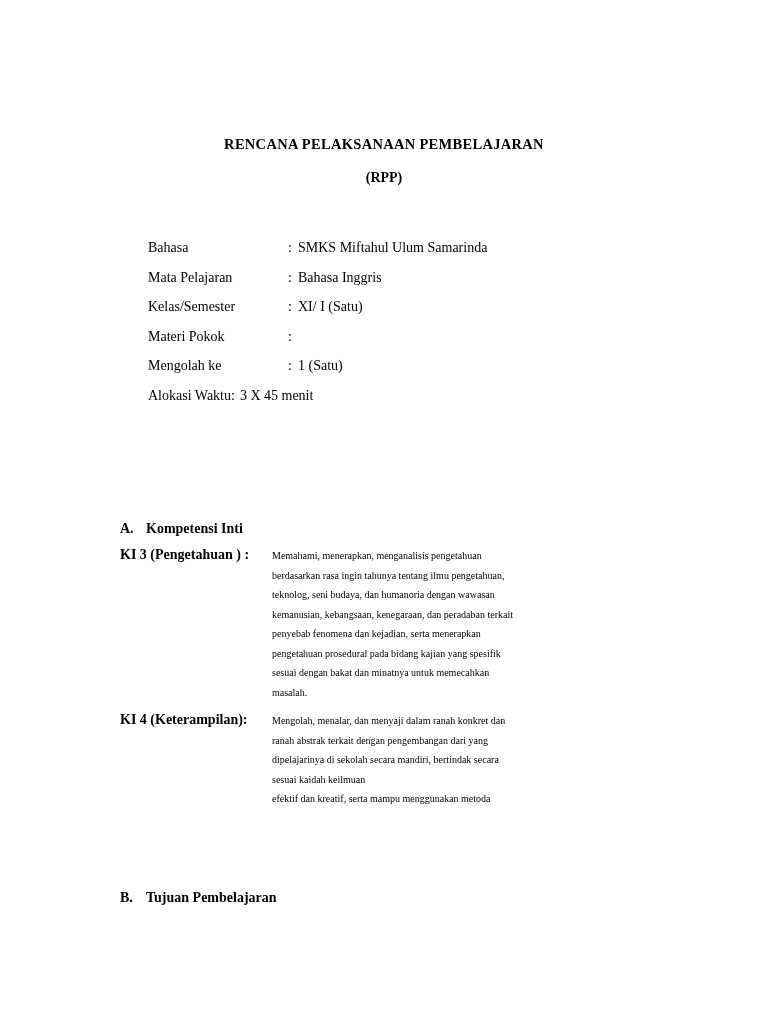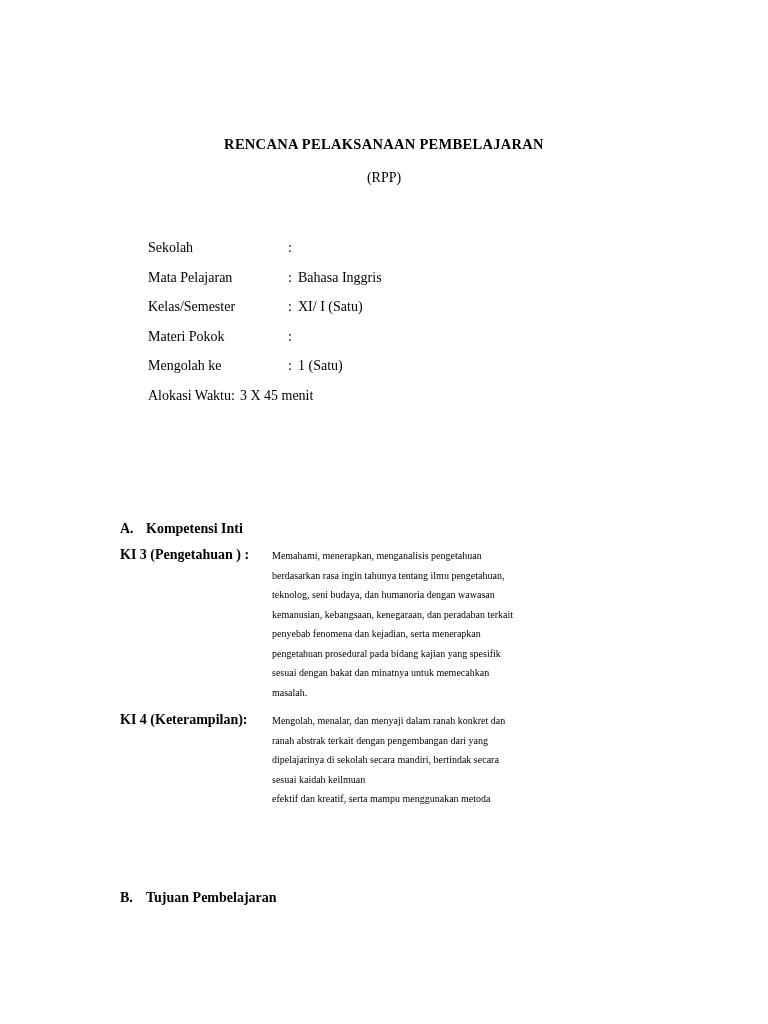--- a/index.html
+++ b/index.html
@@ -33,21 +33,21 @@
     font-weight: bold;
     letter-spacing: 0.3px;
   }
   .doc-subtitle {
     position: absolute;
     top: 170px;
     left: 0;
     width: 768px;
     text-align: center;
     font-size: 14px;
-    font-weight: normal;
+    font-weight: bold;
   }
   .meta {
     position: absolute;
     top: 240px;
     left: 148px;
     width: 540px;
   }
   .meta-row {
     display: flex;
     align-items: baseline;
@@ -115,22 +115,23 @@
 </head>
 <body>
 
 <div class="page">
 
   <div class="doc-title">RENCANA PELAKSANAAN PEMBELAJARAN</div>
   <div class="doc-subtitle">(RPP)</div>
 
   <div class="meta">
     <div class="meta-row">
-      <span class="meta-label">Sekolah</span>
+      <span class="meta-label">Bahasa</span>
       <span class="meta-colon">:</span>
+      <span class="meta-value">SMKS Miftahul Ulum Samarinda</span>
     </div>
     <div class="meta-row">
       <span class="meta-label">Mata Pelajaran</span>
       <span class="meta-colon">:</span>
       <span class="meta-value">Bahasa Inggris</span>
     </div>
     <div class="meta-row">
       <span class="meta-label">Kelas/Semester</span>
       <span class="meta-colon">:</span>
       <span class="meta-value">XI/ I (Satu)</span>

